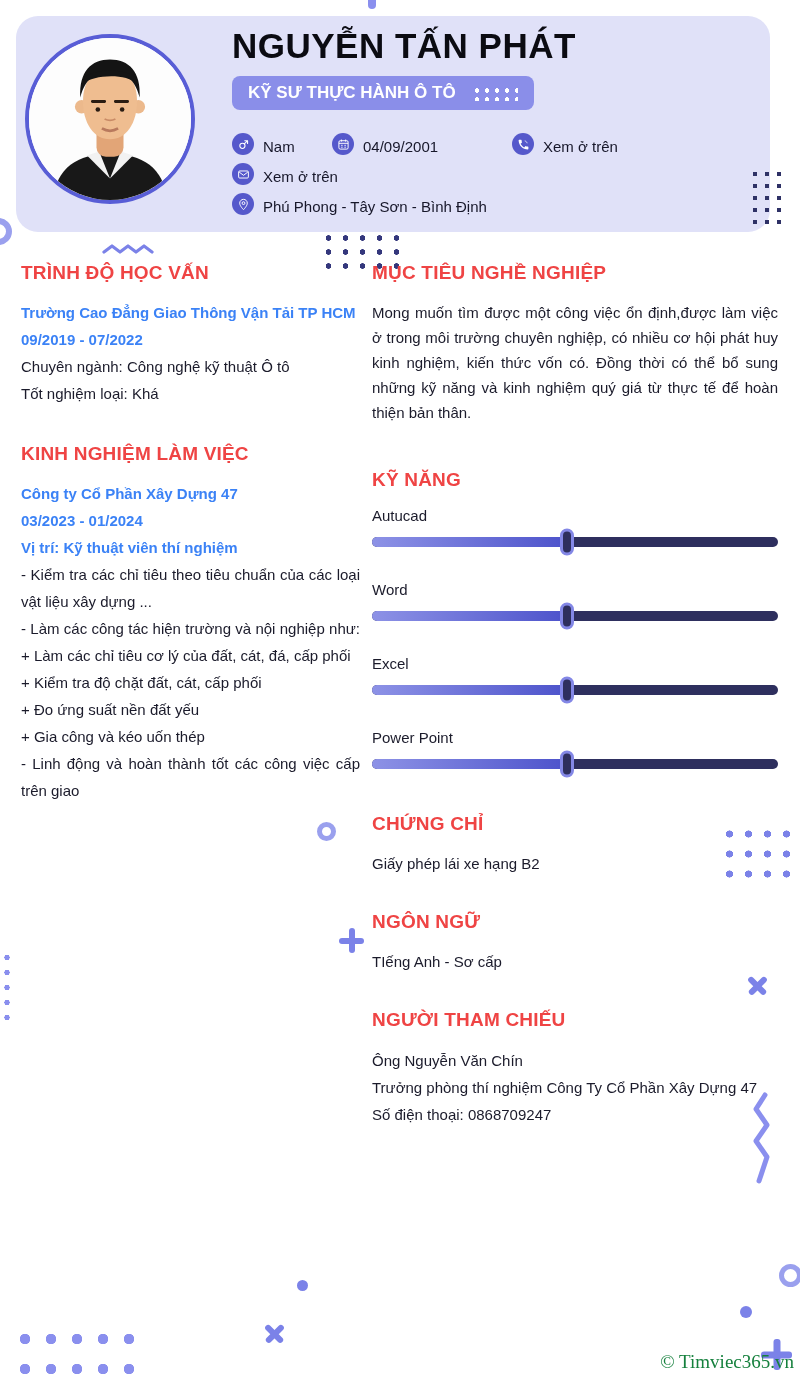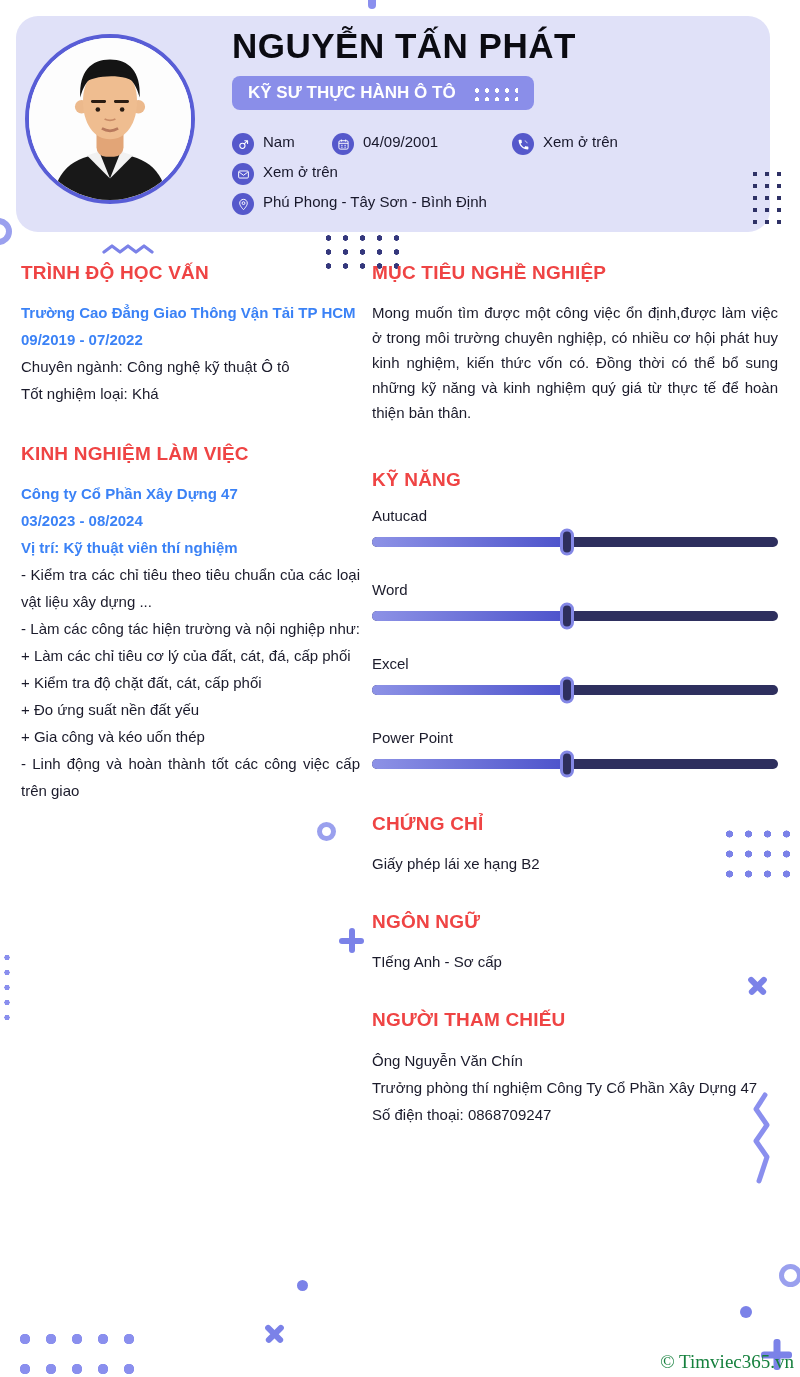--- a/index.html
+++ b/index.html
@@ -16,21 +16,21 @@
   .candidate-name { position:absolute; left:232px; top:26px; font-size:35px; font-weight:700;
                     letter-spacing:.5px; color:#0b0b12; white-space:nowrap; }
   .title-badge { position:absolute; left:232px; top:76px; height:34px; display:inline-flex;
                  align-items:center; gap:16px; padding:0 16px; background:#8a8ee9;
                  border-radius:8px; color:#fff; font-size:17px; font-weight:700; white-space:nowrap; }
   .badge-dots { width:46px; height:15px;
                 background-image:radial-gradient(circle,#ffffff 2.1px,transparent 2.4px);
                 background-size:10px 9px; }
   .contacts { position:absolute; left:232px; top:133px; width:530px; font-size:15px; color:#17172a; }
   .contact-row { display:flex; align-items:center; margin-bottom:8px; height:22px; }
-  .contact-item { display:flex; align-items:flex-start; gap:9px; }
+  .contact-item { display:flex; align-items:flex-end; gap:9px; }
   .ci-gender { width:100px; } .ci-dob { width:180px; }
   .cicon { width:22px; height:22px; border-radius:50%; background:#5558cb; display:flex;
            align-items:center; justify-content:center; flex:0 0 auto; }
   .cicon svg { width:13px; height:13px; display:block; }
 
   
   .dots { position:absolute; }
   .card-right-dots { left:733px; top:152px; width:34px; height:58px;
       background-image:radial-gradient(circle,#2e3166 2.2px,transparent 2.5px); background-size:12px 12px; }
   .below-card-dots { left:320px; top:231px; width:82px; height:40px;
@@ -217,21 +217,21 @@
         <p class="b">09/2019 - 07/2022</p>
         <p>Chuyên ngành: Công nghệ kỹ thuật Ô tô</p>
         <p>Tốt nghiệm loại: Khá</p>
       </div>
 
       <h2 class="h2 mt">KINH NGHIỆM LÀM VIỆC</h2>
 
 
       <div class="job">
         <p class="b">Công ty Cổ Phần Xây Dựng 47</p>
-        <p class="b">03/2023 - 08/2024</p>
+        <p class="b">03/2023 - 01/2024</p>
         <p class="b">Vị trí: Kỹ thuật viên thí nghiệm</p>
         <p class="desc">- Kiểm tra các chỉ tiêu theo tiêu chuẩn của các loại vật liệu xây dựng ...</p>
         <p class="desc">- Làm các công tác hiện trường và nội nghiệp như: + Làm các chỉ tiêu cơ lý của đất, cát, đá, cấp phối</p>
         <p class="desc">+ Kiểm tra độ chặt đất, cát, cấp phối</p>
         <p class="desc">+ Đo ứng suất nền đất yếu</p>
         <p class="desc">+ Gia công và kéo uốn thép</p>
         <p class="desc">- Linh động và hoàn thành tốt các công việc cấp trên giao</p>
       </div>
     </div>
 

